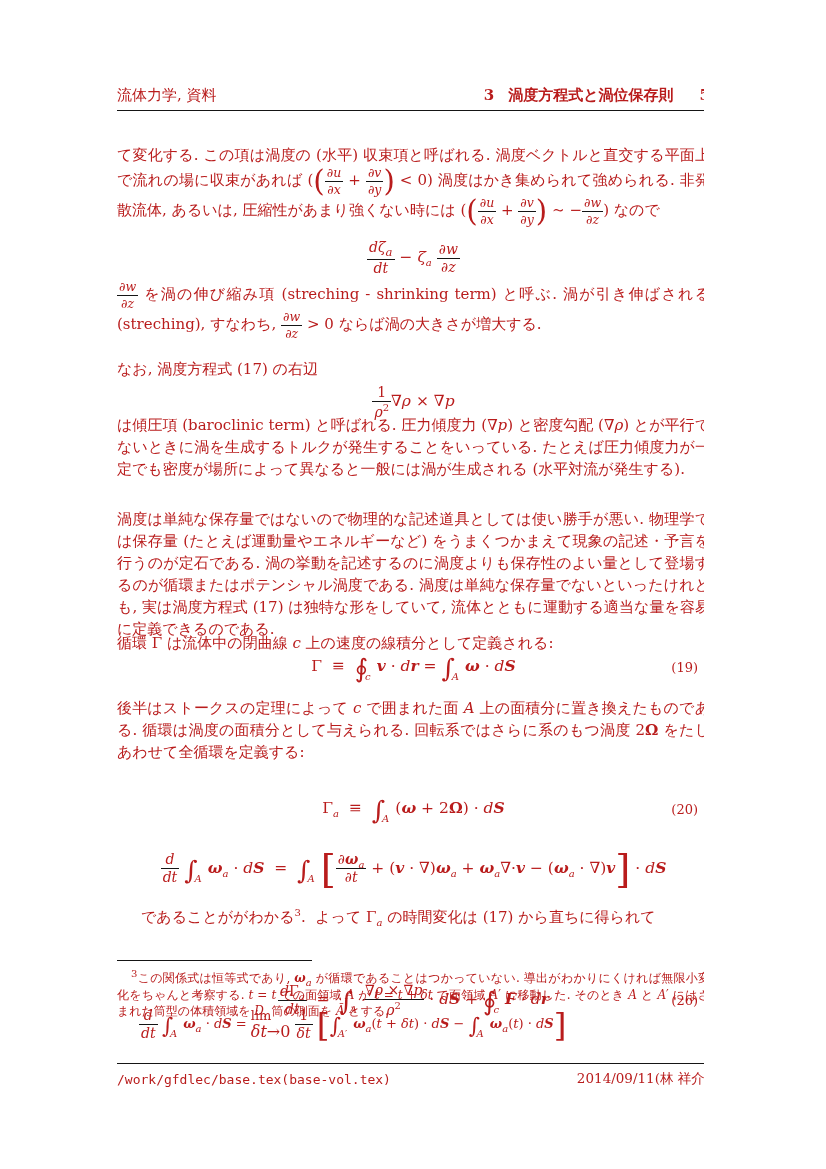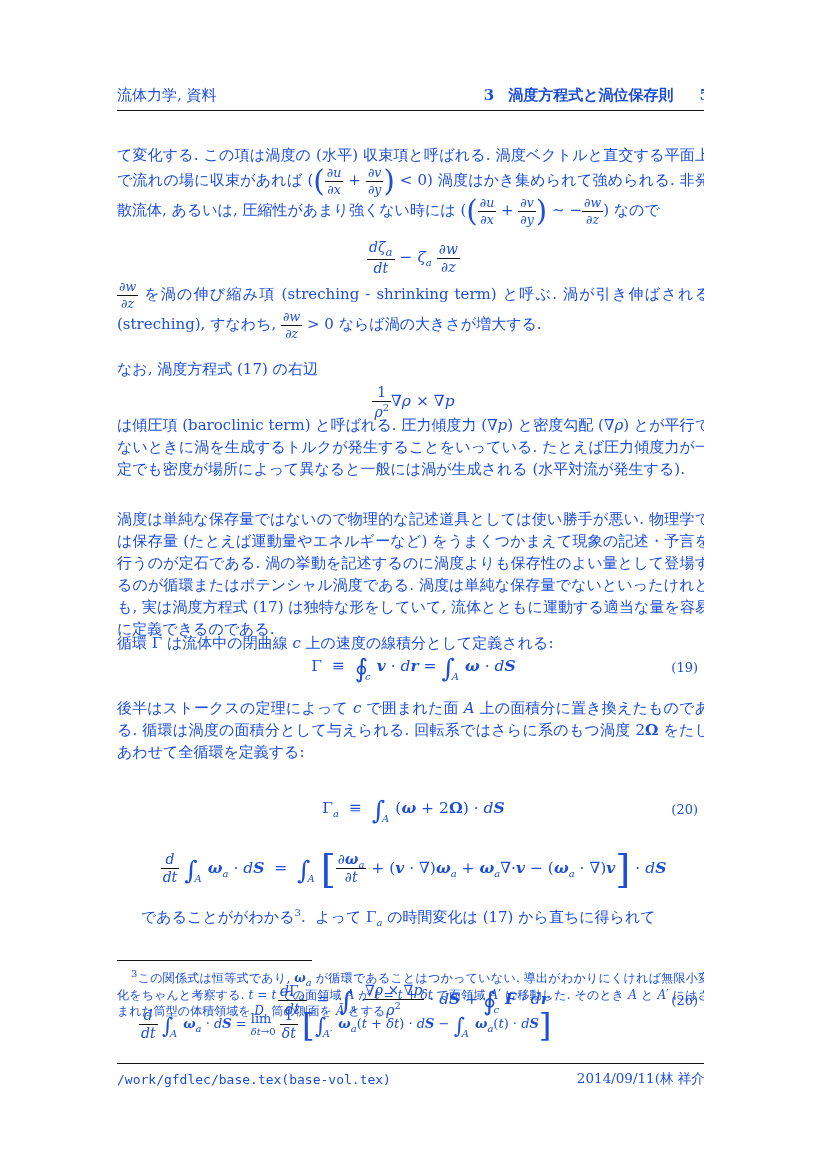--- a/index.html
+++ b/index.html
@@ -1,17 +1,17 @@
 <!DOCTYPE html>
 <html><head>
 <meta charset="utf-8">
 <style>
   html,body{margin:0;padding:0;background:#fff;}
   .page{position:relative;width:704px;height:1169px;background:#ffffff;overflow:hidden;
-        font-family:"DejaVu Serif","Liberation Serif",serif;color:#1d4ed8;border-radius:25px;}
+        font-family:"DejaVu Serif","Liberation Serif",serif;color:#b91c1c;border-radius:25px;}
   .abs{position:absolute;left:117px;width:593px;}
   .hdr{display:flex;justify-content:space-between;align-items:baseline;font-size:15px;}
   .hdr-right{display:flex;align-items:baseline;font-weight:bold;}
   .hdr-sec{margin-right:14px;}
   .hdr-page{margin-left:26px;}
   .rule{border-top:1.4px solid #151515;height:0;}
   .para{font-size:15px;line-height:22px;text-align:justify;}
   .eq{font-size:15.5px;text-align:center;}
   .eqrow{position:relative;}
   .eqno{position:absolute;right:12px;top:50%;transform:translateY(-50%);font-size:13px;}
@@ -20,21 +20,21 @@
   .fr .de{display:block;padding:1px 2px 0;}
   .para .fr{font-size:12.5px;}
   .eq .fr,.fneq .fr{font-size:14px;}
   .bp{font-size:195%;vertical-align:middle;line-height:0;}
   .bb{font-size:250%;vertical-align:middle;line-height:0;}
   .iop{font-size:165%;vertical-align:middle;position:relative;top:1px;}
   .isub{font-size:10px;position:relative;top:9px;left:-3px;margin-right:3px;display:inline-block;}
   .sb{font-size:10px;position:relative;top:4px;display:inline-inline-block;}
   sup{font-size:10px;}
   .lim{display:inline-block;vertical-align:middle;text-align:left;line-height:1.1;}
-  .lim .lb{display:block;font-size:10px;}
+  .lim .lb{display:block;font-size:16px;}
   .fn{font-size:12px;line-height:16px;text-align:justify;text-indent:14px;}
   .fneq{font-size:13px;text-align:left;padding-left:22px;}
   .fnrule{width:195px;border-top:1px solid #151515;}
   .ftr{display:flex;justify-content:space-between;align-items:center;font-size:13.5px;}
   .ftr-left{font-family:"DejaVu Sans Mono","Liberation Mono",monospace;font-size:13px;}
   i{font-style:italic;}
 </style>
 </head>
 <body>
 

